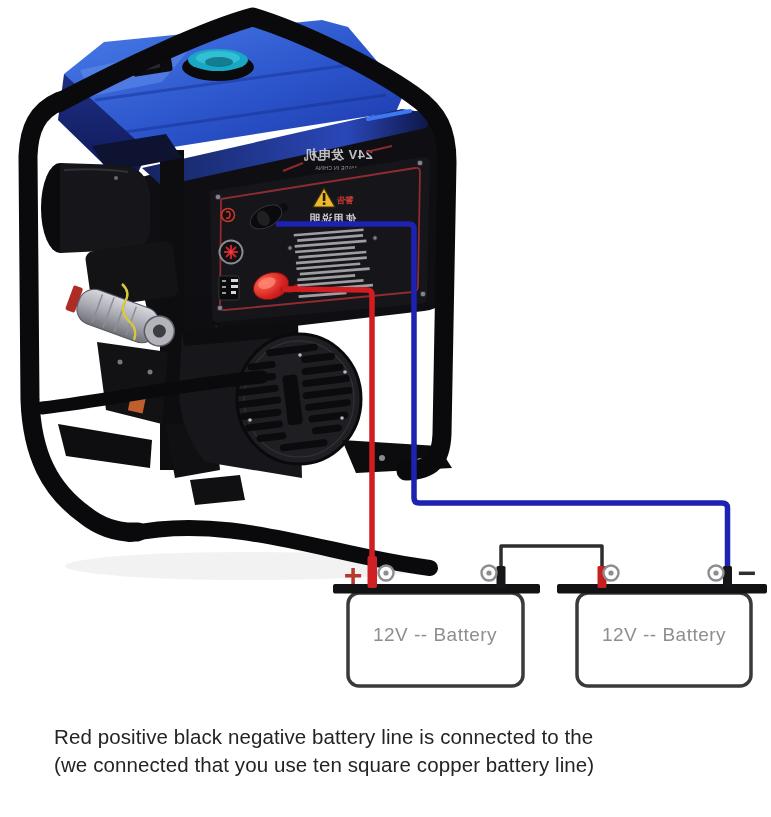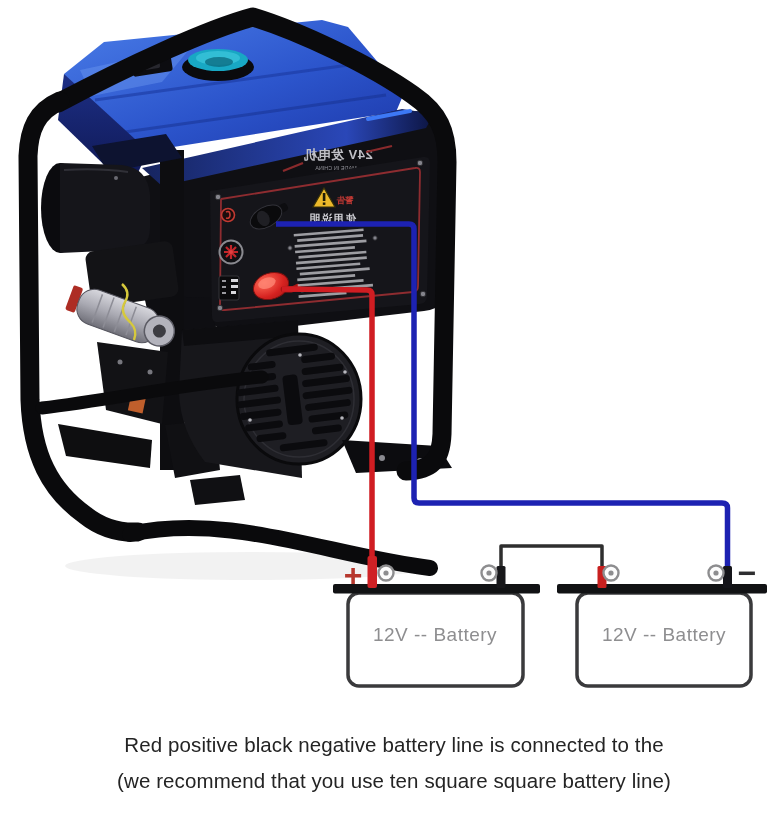--- a/index.html
+++ b/index.html
@@ -1,21 +1,21 @@
 <!DOCTYPE html>
 <html><head>
 <meta charset="utf-8">
 <style>
   html,body{margin:0;padding:0;background:#ffffff;}
   #stage{position:relative;width:771px;height:817px;background:#ffffff;overflow:hidden;
          font-family:"Liberation Sans",sans-serif;}
   #scene{position:absolute;left:0;top:0;}
   .caption{position:absolute;left:54px;top:723px;width:680px;color:#242424;
            font-size:20.5px;line-height:28px;letter-spacing:0.1px;}
-  .caption p{margin:8px;text-align:center;}
+  .caption p{margin:0;}
   svg text{font-family:"Liberation Sans",sans-serif;}
 </style>
 </head>
 <body>
 
 <div id="stage">
 
 <svg id="scene" width="771" height="817" viewBox="0 0 771 817">
   <defs>
     <linearGradient id="gTank" x1="0" y1="0" x2="1" y2="1">
@@ -280,16 +280,16 @@
       </g>
     </g>
 
     <text x="353" y="586" text-anchor="middle" font-size="32" font-weight="bold" fill="#b7382e">+</text>
     <text x="747" y="584" text-anchor="middle" font-size="32" font-weight="bold" fill="#2e2e30">−</text>
   </g>
 </svg>
 
 <div class="caption">
   <p>Red positive black negative battery line is connected to the</p>
-  <p>(we recommend that you use ten square square battery line)</p>
+  <p>(we connected that you use ten square copper battery line)</p>
 </div>
 
 </div>
 
 </body></html>

